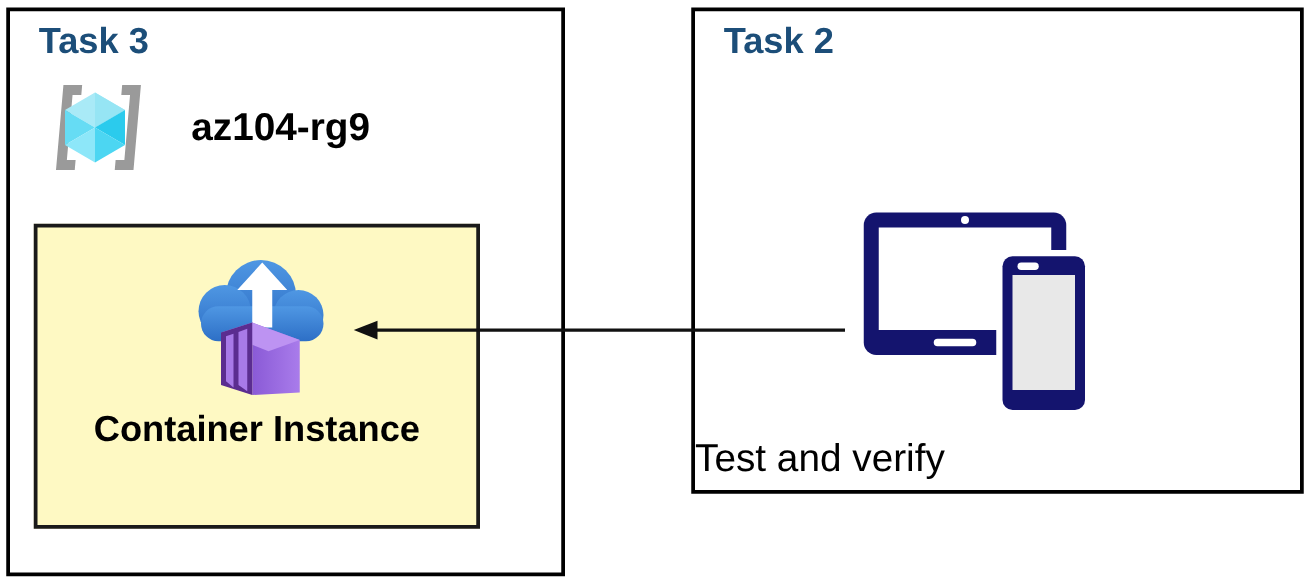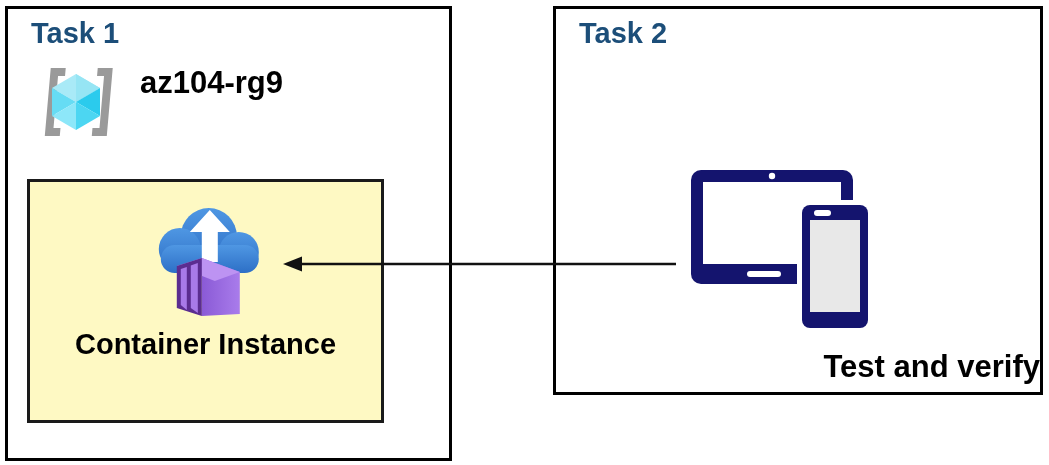--- a/index.html
+++ b/index.html
@@ -24,22 +24,22 @@
     left: 23px; top: 8px;
     font-size: 29px;
     font-weight: bold;
     color: #1c4e79;
     letter-spacing: 0px;
   }
   .rg-row {
     position: absolute;
     left: 26px; top: 56px;
     display: flex;
-    align-items: flex-start;
-    gap: 22px;
+    align-items: center;
+    gap: 35px;
   }
   .rg-name {
     font-size: 31px;
     font-weight: bold;
     color: #000000;
   }
   .ci-box {
     position: absolute;
     left: 19px; top: 170px;
     width: 357px; height: 244px;
@@ -62,39 +62,39 @@
     color: #000000;
   }
   .devices-wrap {
     position: absolute;
     left: 130px; top: 154px;
   }
   .t2-label {
     position: absolute;
     left: 0; right: 0;
     top: 340px;
-    text-align: right;
+    text-align: left;
     font-size: 31px;
-    font-weight: bold;
+    font-weight: normal;
     color: #000000;
   }
   .arrow-overlay {
     position: absolute;
     left: 0; top: 0;
     width: 1049px; height: 465px;
     pointer-events: none;
   }
 </style>
 </head>
 <body>
 
 <div class="canvas">
 
   <div class="task-box t1">
-    <div class="task-title">Task 1</div>
+    <div class="task-title">Task 3</div>
 
     <div class="rg-row">
 
       <svg width="84" height="74" viewBox="0 0 84 74" aria-hidden="true">
         <g transform="skewX(-5) translate(6,0)">
           <path d="M26 7 L15 7 L15 67 L26 67" fill="none" stroke="#9a9a9a" stroke-width="8"></path>
           <path d="M58 7 L69 7 L69 67 L58 67" fill="none" stroke="#9a9a9a" stroke-width="8"></path>
         </g>
         <g>
           <polygon points="42,9 66,23 42,37 18,23" fill="#a9eaf7"></polygon>

